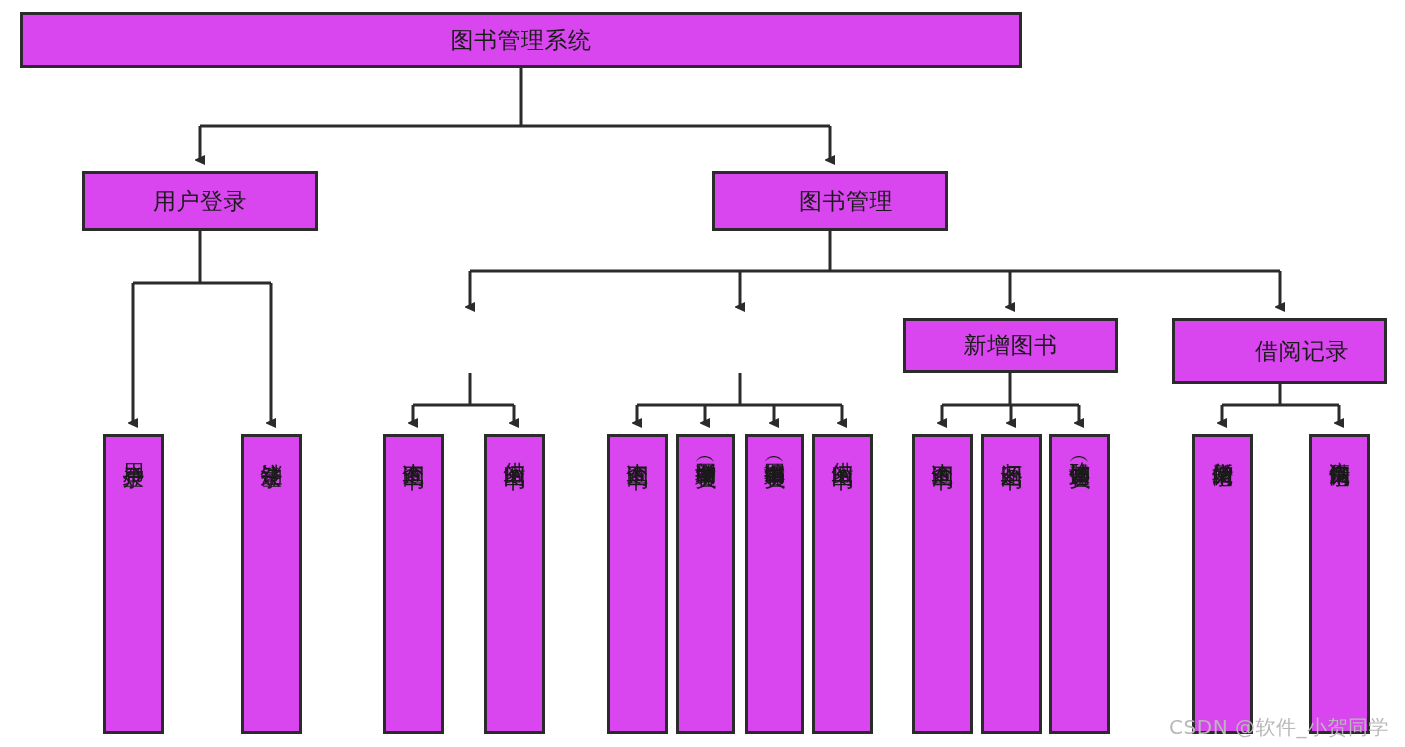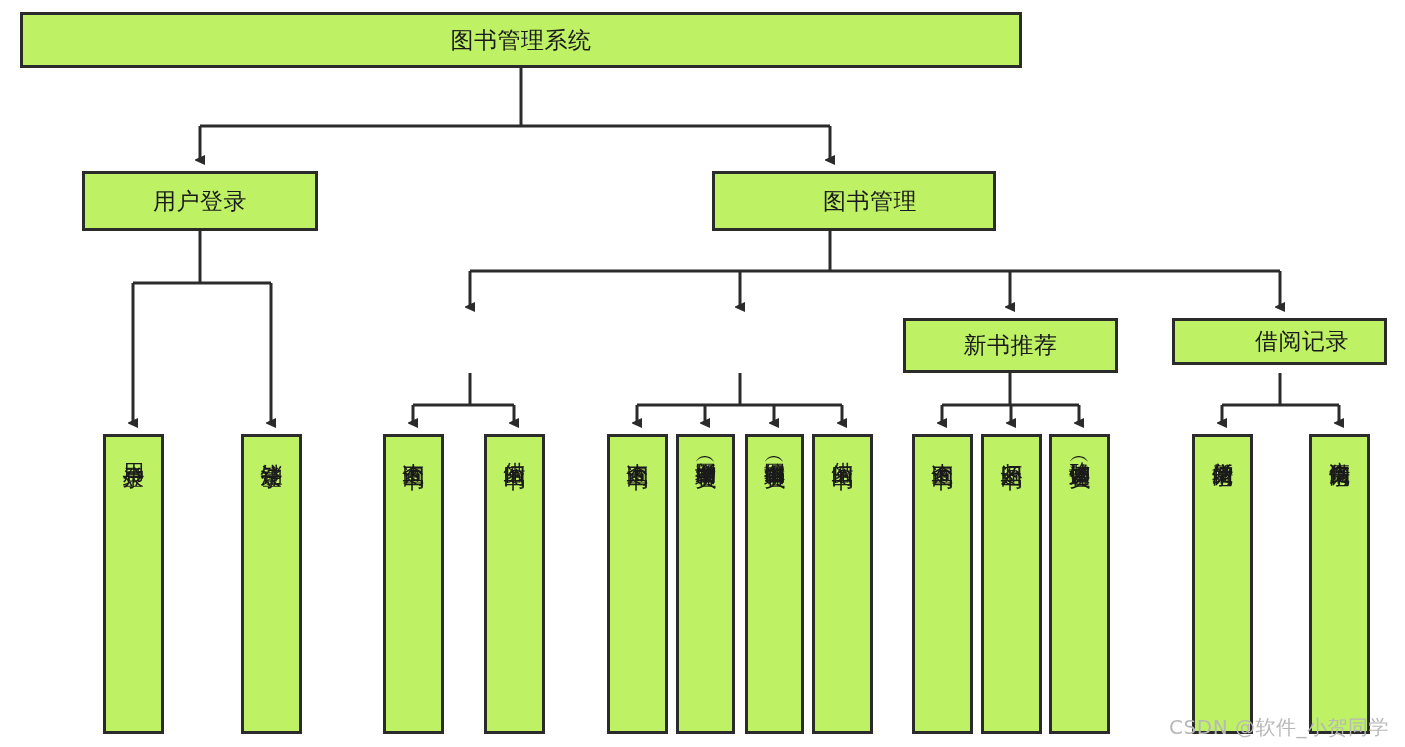--- a/index.html
+++ b/index.html
@@ -12,21 +12,21 @@
     width: 1405px;
     height: 747px;
     background: #ffffff;
     font-family: "DejaVu Sans", "Liberation Sans", sans-serif;
     overflow: hidden;
   }
   .node {
     position: absolute;
     box-sizing: border-box;
     border: 3px solid #2b2b2b;
-    background: #bef264;
+    background: #d946ef;
     display: flex;
     align-items: center;
     justify-content: center;
     color: #1a1a1a;
   }
   .node .label {
     font-size: 23px;
     line-height: 1.15;
     letter-spacing: 0.5px;
     white-space: nowrap;
@@ -122,31 +122,31 @@
   </svg>
 
   <div class="node" style="left:20px; top:12px; width:1002px; height:56px;">
     <span class="label">图书管理系统</span>
   </div>
 
   <div class="node" style="left:82px; top:171px; width:236px; height:60px;">
     <span class="label">用户登录</span>
   </div>
 
-  <div class="node" style="left:712px; top:171px; width:284px; height:60px;padding-left:32px;">
+  <div class="node" style="left:712px; top:171px; width:236px; height:60px;padding-left:32px;">
     <span class="label">图书管理</span>
   </div>
 
 
 
   <div class="node" style="left:903px; top:318px; width:215px; height:55px;">
-    <span class="label">新书推荐</span>
-  </div>
-
-  <div class="node" style="left:1172px; top:318px; width:215px; height:47px;padding-left:45px;">
+    <span class="label">新增图书</span>
+  </div>
+
+  <div class="node" style="left:1172px; top:318px; width:215px; height:66px;padding-left:45px;">
     <span class="label">借阅记录</span>
   </div>
 
   <div class="node leaf" style="left:103px; top:434px; width:61px; height:300px;">
     <span class="label">用户登录</span>
   </div>
 
   <div class="node leaf" style="left:241px; top:434px; width:61px; height:300px;">
     <span class="label">注销登录</span>
   </div>

